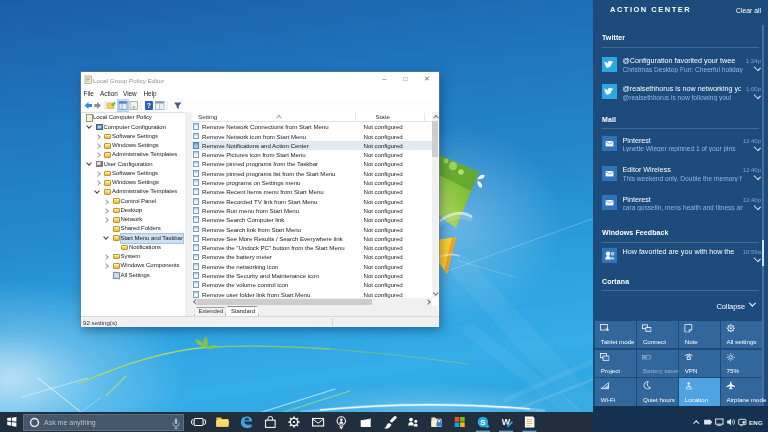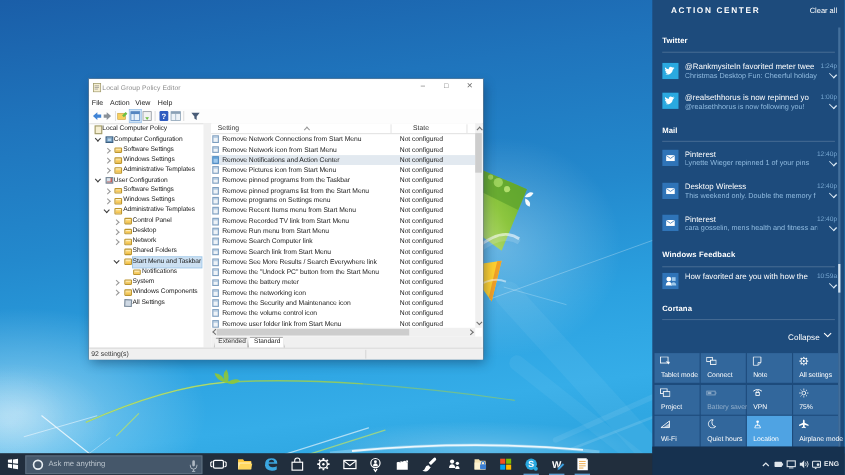--- a/index.html
+++ b/index.html
@@ -363,49 +363,49 @@
   <div class="achdr" style="left:17px;top:5.2px;font-size:7.5px;letter-spacing:1.5px;">ACTION CENTER</div>
   <div style="position:absolute;right:7px;top:7px;font-size:6.8px;color:#fff;">Clear all</div>
   <div style="position:absolute;left:168.5px;top:25px;width:2.5px;height:383px;background:rgba(140,180,215,0.35);"></div>
   <div style="position:absolute;left:168.5px;top:240px;width:2.5px;height:26px;background:#cfe0ef;"></div>
   <div class="achdr" style="top:34px;">Twitter</div>
   <div class="acline" style="top:46.7px;"></div>
   <div class="nicon" style="top:56.6px;"><svg width="15" height="15">
         <rect width="15" height="15" fill="#2aa9e0"></rect>
         <path d="M3.2,10.6 q2.2,0.6 4.2,-0.6 q2,-1.2 2.3,-3.6 l1.6,-1.7 l-1.5,0.3 l1,-1.2 l-1.7,0.6 q-1,-1 -2.2,-0.4 q-1.2,0.6 -0.9,2 q-2,-0.2 -3.4,-1.8 q-0.6,1.6 0.8,2.6 l-1,-0.2 q0.2,1.5 1.6,1.9 l-1,0.1 q0.6,1.3 2,1.3 q-1.2,0.8 -2.8,0.7 z" fill="#fff"></path>
       </svg></div>
-    <div class="ntitle" style="top:56.2px;">@RankmysiteIn favorited meter twee</div>
+    <div class="ntitle" style="top:56.2px;">@Configuration favorited your twee</div>
     <div class="nsub" style="top:65.8px;">Christmas Desktop Fun: Cheerful holiday</div>
     <div class="ntime" style="top:58.1px;">1:24p</div>
     <div class="nchev" style="top:64.1px;"></div>
   <div class="nicon" style="top:84.4px;"><svg width="15" height="15">
         <rect width="15" height="15" fill="#2aa9e0"></rect>
         <path d="M3.2,10.6 q2.2,0.6 4.2,-0.6 q2,-1.2 2.3,-3.6 l1.6,-1.7 l-1.5,0.3 l1,-1.2 l-1.7,0.6 q-1,-1 -2.2,-0.4 q-1.2,0.6 -0.9,2 q-2,-0.2 -3.4,-1.8 q-0.6,1.6 0.8,2.6 l-1,-0.2 q0.2,1.5 1.6,1.9 l-1,0.1 q0.6,1.3 2,1.3 q-1.2,0.8 -2.8,0.7 z" fill="#fff"></path>
       </svg></div>
-    <div class="ntitle" style="top:84.0px;">@realsethhorus is now repinned yo</div>
+    <div class="ntitle" style="top:84.0px;">@realsethhorus is now networking yo</div>
     <div class="nsub" style="top:93.60000000000001px;">@realsethhorus is now following you!</div>
     <div class="ntime" style="top:85.9px;">1:00p</div>
     <div class="nchev" style="top:91.9px;"></div>
   <div class="achdr" style="top:115.6px;">Mail</div>
   <div class="acline" style="top:128.3px;"></div>
   <div class="nicon" style="top:136px;"><svg width="15" height="15">
         <rect width="15" height="15" fill="#2f74b8"></rect>
         <rect x="3.6" y="5" width="7.8" height="5.4" fill="#fff"></rect>
         <path d="M3.6,5.3 L7.5,8 L11.4,5.3" fill="none" stroke="#2f74b8" stroke-width="0.7"></path>
       </svg></div>
     <div class="ntitle" style="top:135.6px;">Pinterest</div>
     <div class="nsub" style="top:145.2px;">Lynette Wieger repinned 1 of your pins</div>
     <div class="ntime" style="top:137.5px;">12:40p</div>
     <div class="nchev" style="top:143.5px;"></div>
   <div class="nicon" style="top:165.5px;"><svg width="15" height="15">
         <rect width="15" height="15" fill="#2f74b8"></rect>
         <rect x="3.6" y="5" width="7.8" height="5.4" fill="#fff"></rect>
         <path d="M3.6,5.3 L7.5,8 L11.4,5.3" fill="none" stroke="#2f74b8" stroke-width="0.7"></path>
       </svg></div>
-    <div class="ntitle" style="top:165.1px;">Desktop Wireless</div>
+    <div class="ntitle" style="top:165.1px;">Editor Wireless</div>
     <div class="nsub" style="top:174.7px;">This weekend only. Double the memory f</div>
     <div class="ntime" style="top:167.0px;">12:40p</div>
     <div class="nchev" style="top:173.0px;"></div>
   <div class="nicon" style="top:195px;"><svg width="15" height="15">
         <rect width="15" height="15" fill="#2f74b8"></rect>
         <rect x="3.6" y="5" width="7.8" height="5.4" fill="#fff"></rect>
         <path d="M3.6,5.3 L7.5,8 L11.4,5.3" fill="none" stroke="#2f74b8" stroke-width="0.7"></path>
       </svg></div>
     <div class="ntitle" style="top:194.6px;">Pinterest</div>
     <div class="nsub" style="top:204.2px;">cara gosselin, mens health and fitness an</div>

